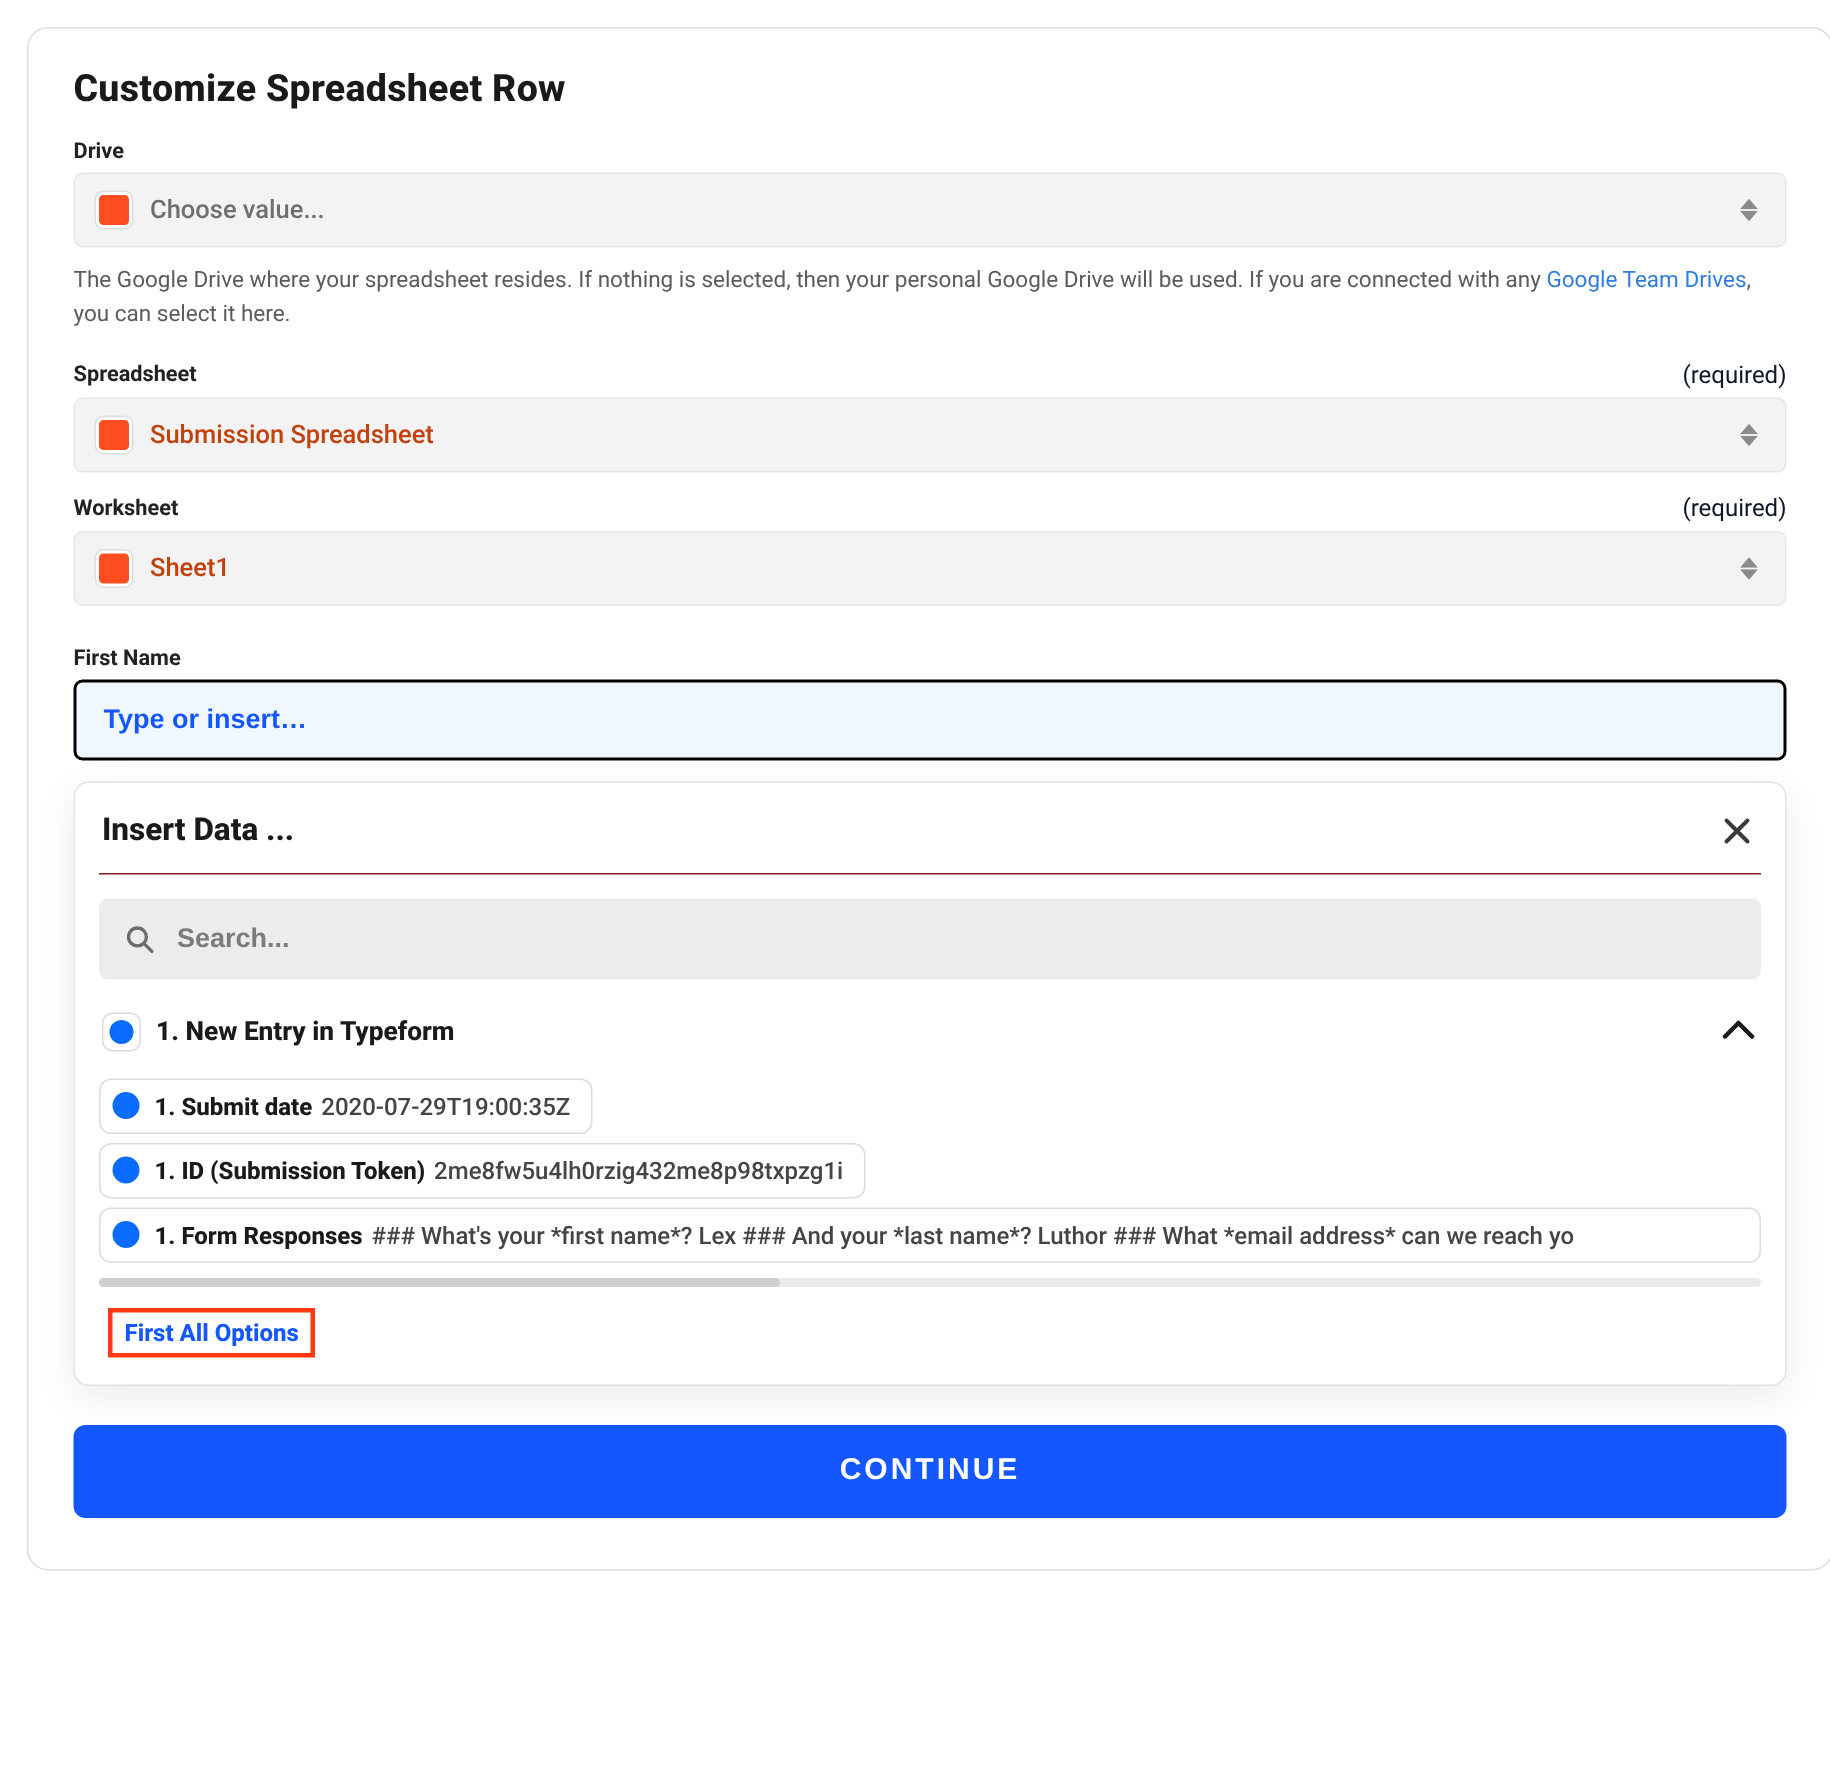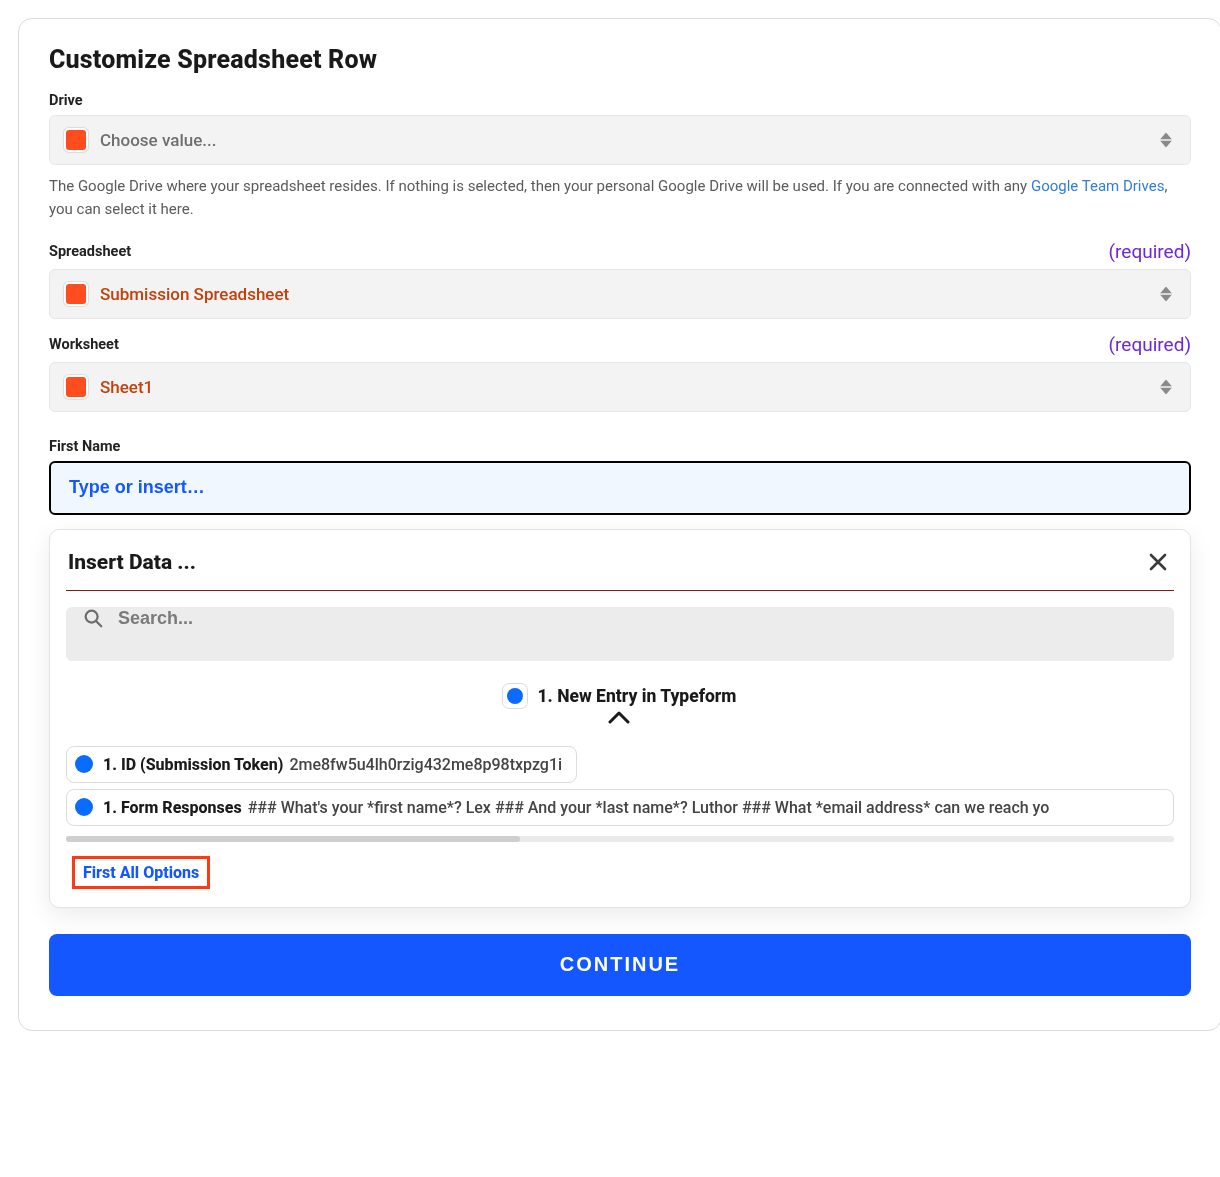--- a/index.html
+++ b/index.html
@@ -26,21 +26,21 @@
     letter-spacing: .2px;
   }
   .field { margin-bottom: 14px; }
   .label-row {
     display: flex;
     justify-content: space-between;
     align-items: center;
     margin-bottom: 6px;
   }
   .label { font-size: 14.5px; font-weight: 700; color: #222; }
-  .req { color: #6d28d9; font-size: 19px; margin-left: 44px; }
+  .req { color: #0f172a; font-size: 16px; margin-left: 44px; }
   .select {
     display: flex;
     align-items: center;
     background: #f3f3f3;
     border: 1px solid #e6e6e6;
     border-radius: 6px;
     height: 50px;
     padding: 10px 14px;
     position: relative;
     cursor: pointer;
@@ -91,36 +91,35 @@
   }
   .popover-head {
     display: flex; justify-content: space-between; align-items: center;
     padding: 4px 2px 14px 2px;
     border-bottom: 1px solid #7f1d1d;
   }
   .popover-title { font-size: 21px; font-weight: 800; }
   .close-btn { width: 28px; height: 28px; color: #3a3a3a; cursor: pointer; display:flex; align-items:center; justify-content:center; }
 
   .search {
-    display: flex; align-items: flex-start;
+    display: flex; align-items: center;
     background: #ececec; border-radius: 6px; height: 54px;
     padding: 0 16px; margin: 16px 0 14px 0;
   }
   .search svg { color: #6c6c6c; margin-right: 12px; }
   .search input {
     flex: 1; border: none; background: transparent; outline: none;
     font-size: 18px; color: #4a4a4a; font-weight: 600;
   }
   .search input::placeholder { color: #7b7b7b; font-weight: 600; }
 
   .group-head {
     display: flex; align-items: center; justify-content: space-between;
     padding: 8px 4px 12px 2px;
     cursor: pointer;
-    flex-direction: column;
   }
   .group-head .left { display:flex; align-items:center; }
   .dot-badge {
     width: 26px; height: 26px; border-radius: 7px; border: 1px solid #dcdcdc;
     display:flex; align-items:center; justify-content:center; margin-right: 10px;
     background:#fff;
   }
   .dot { width: 16px; height: 16px; border-radius: 50%; background: #0a6cff; }
   .group-title { font-size: 17.5px; font-weight: 800; }
   .chev { color:#1a1a1a; }
@@ -274,20 +273,27 @@
       <div class="chev">
         <svg width="22" height="14" viewBox="0 0 22 14">
             <path d="M2 12 L11 3 L20 12" fill="none" stroke="currentColor" stroke-width="3" stroke-linecap="round" stroke-linejoin="round"></path>
           </svg>
       </div>
     </div>
 
     <div class="pill-row">
       <div class="pill">
         <div class="dot"></div>
+        <span class="pl-label">1. Submit date</span>
+        <span class="pl-val">2020-07-29T19:00:35Z</span>
+      </div>
+    </div>
+    <div class="pill-row">
+      <div class="pill">
+        <div class="dot"></div>
         <span class="pl-label">1. ID (Submission Token)</span>
         <span class="pl-val">2me8fw5u4lh0rzig432me8p98txpzg1i</span>
       </div>
     </div>
     <div class="pill-row">
       <div class="pill wide">
         <div class="dot"></div>
         <span class="pl-label">1. Form Responses</span>
         <span class="pl-val">### What's your *first name*? Lex ### And your *last name*? Luthor ### What *email address* can we reach yo</span>
       </div>

